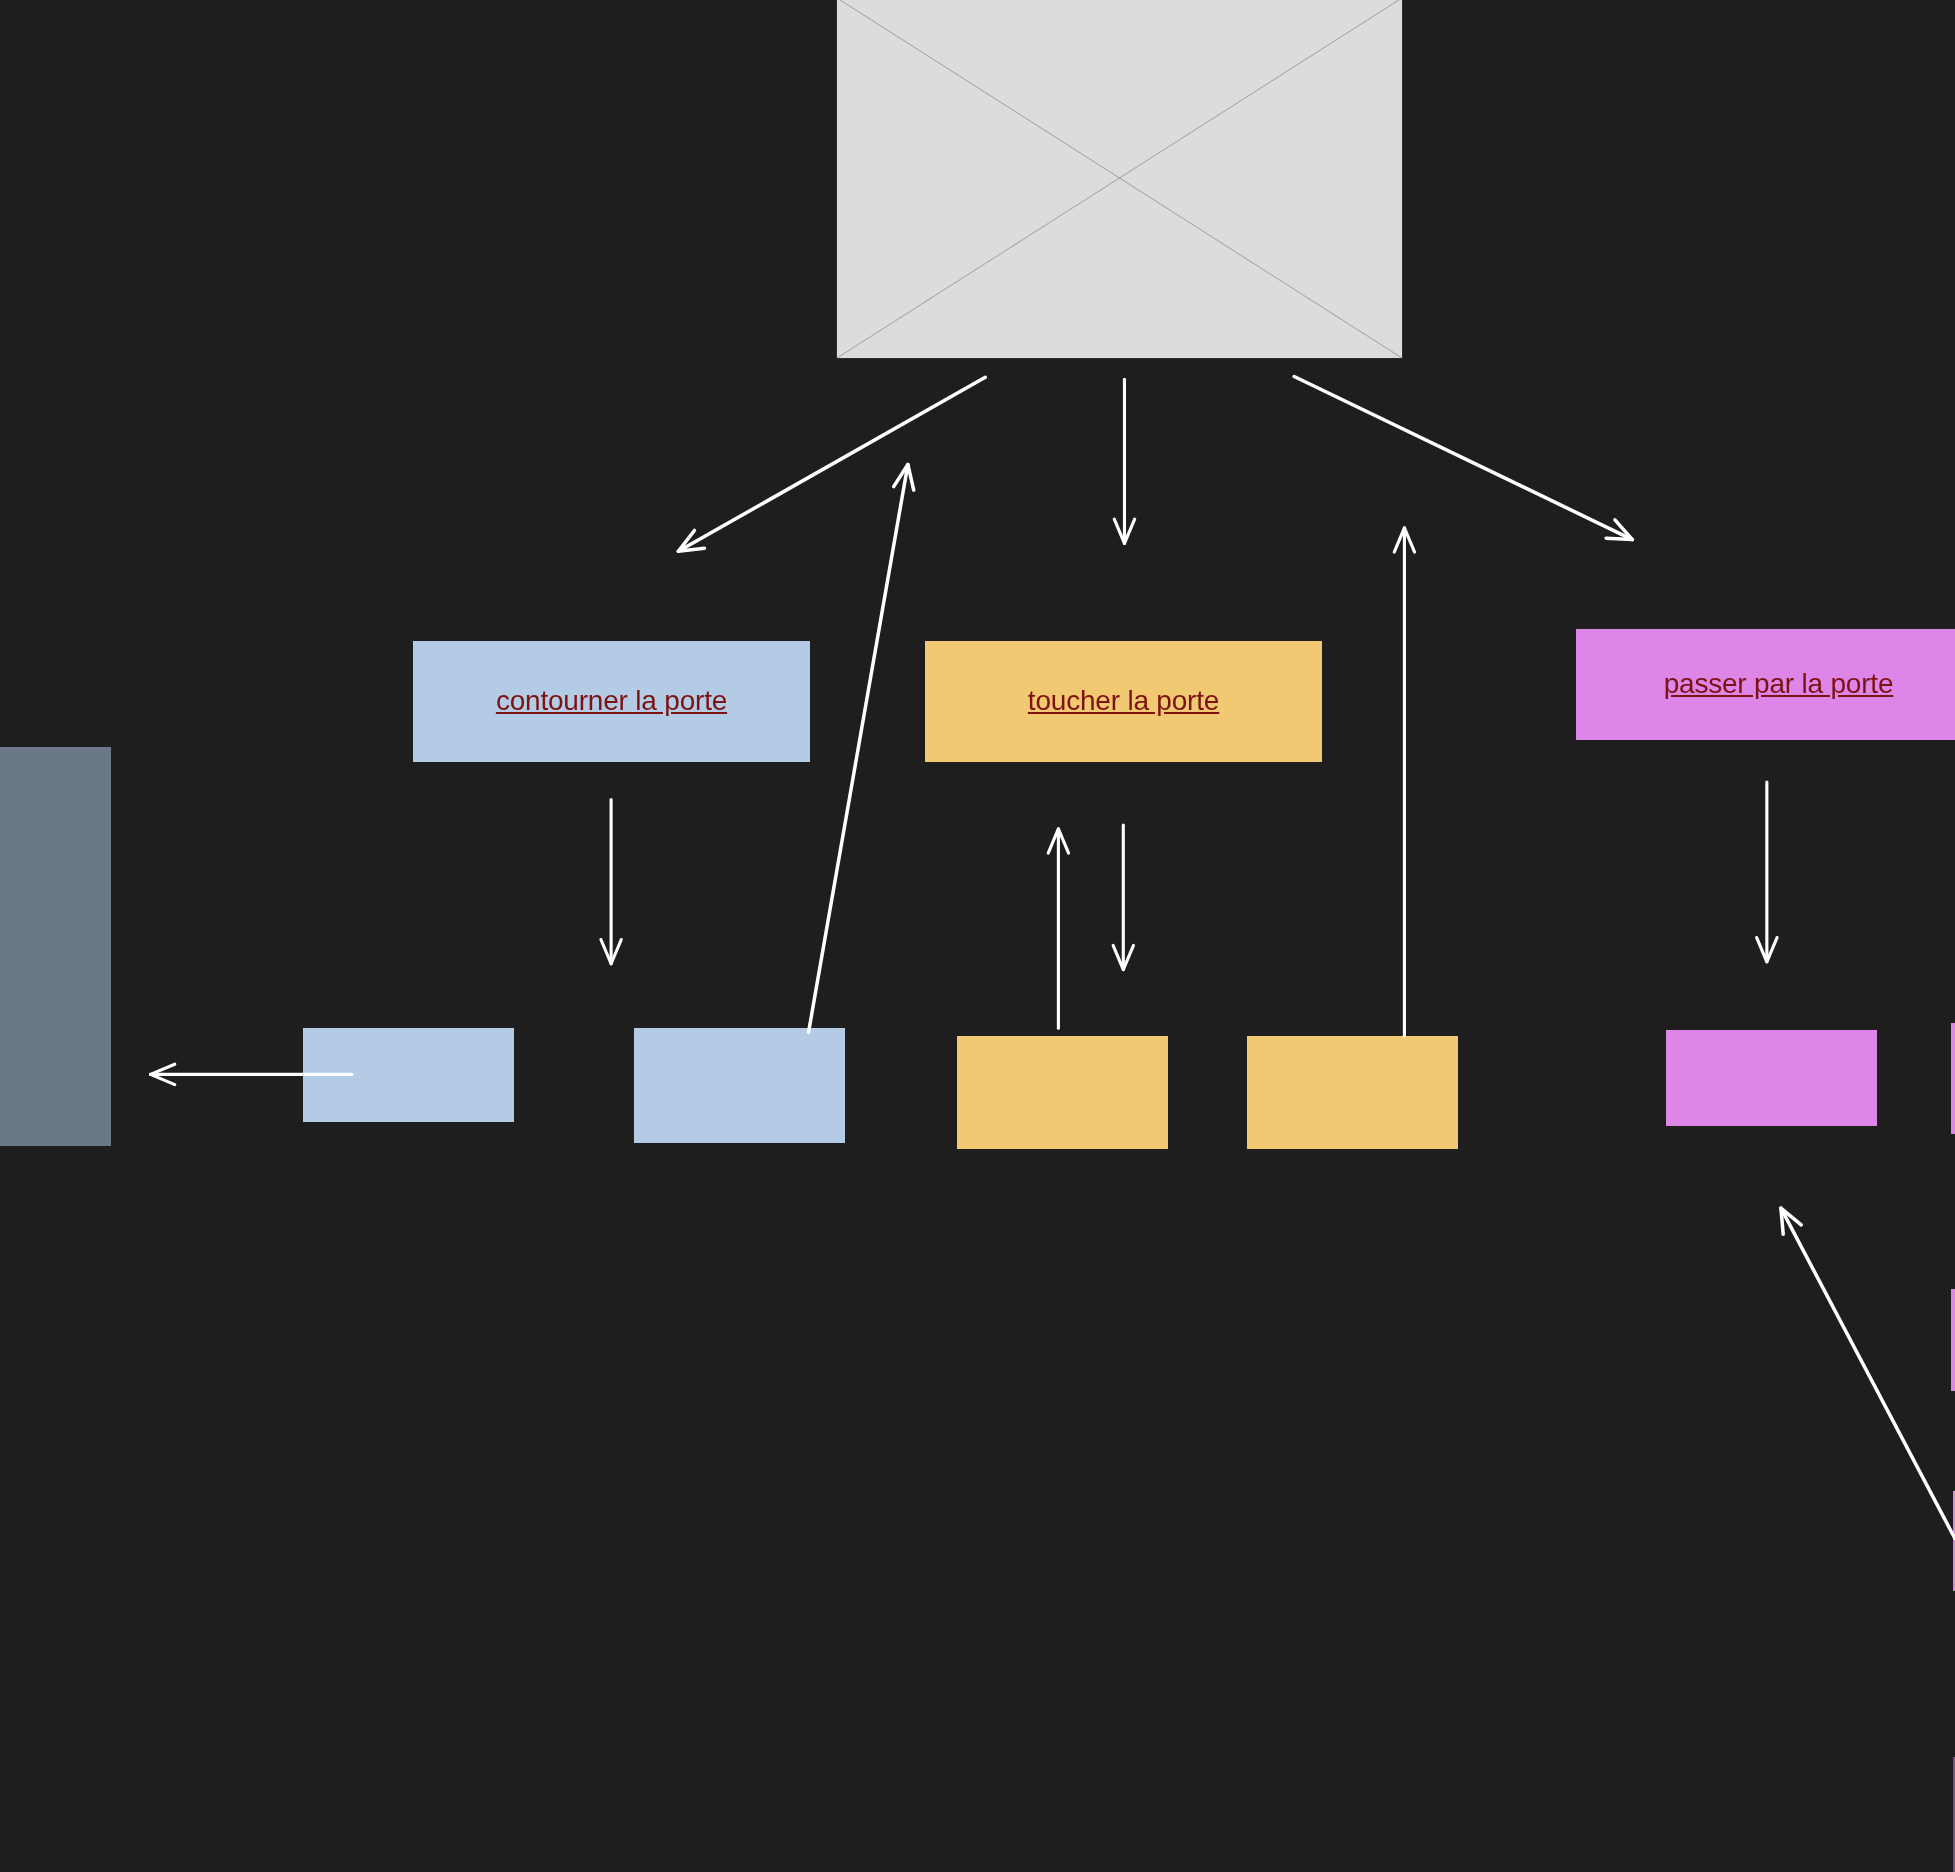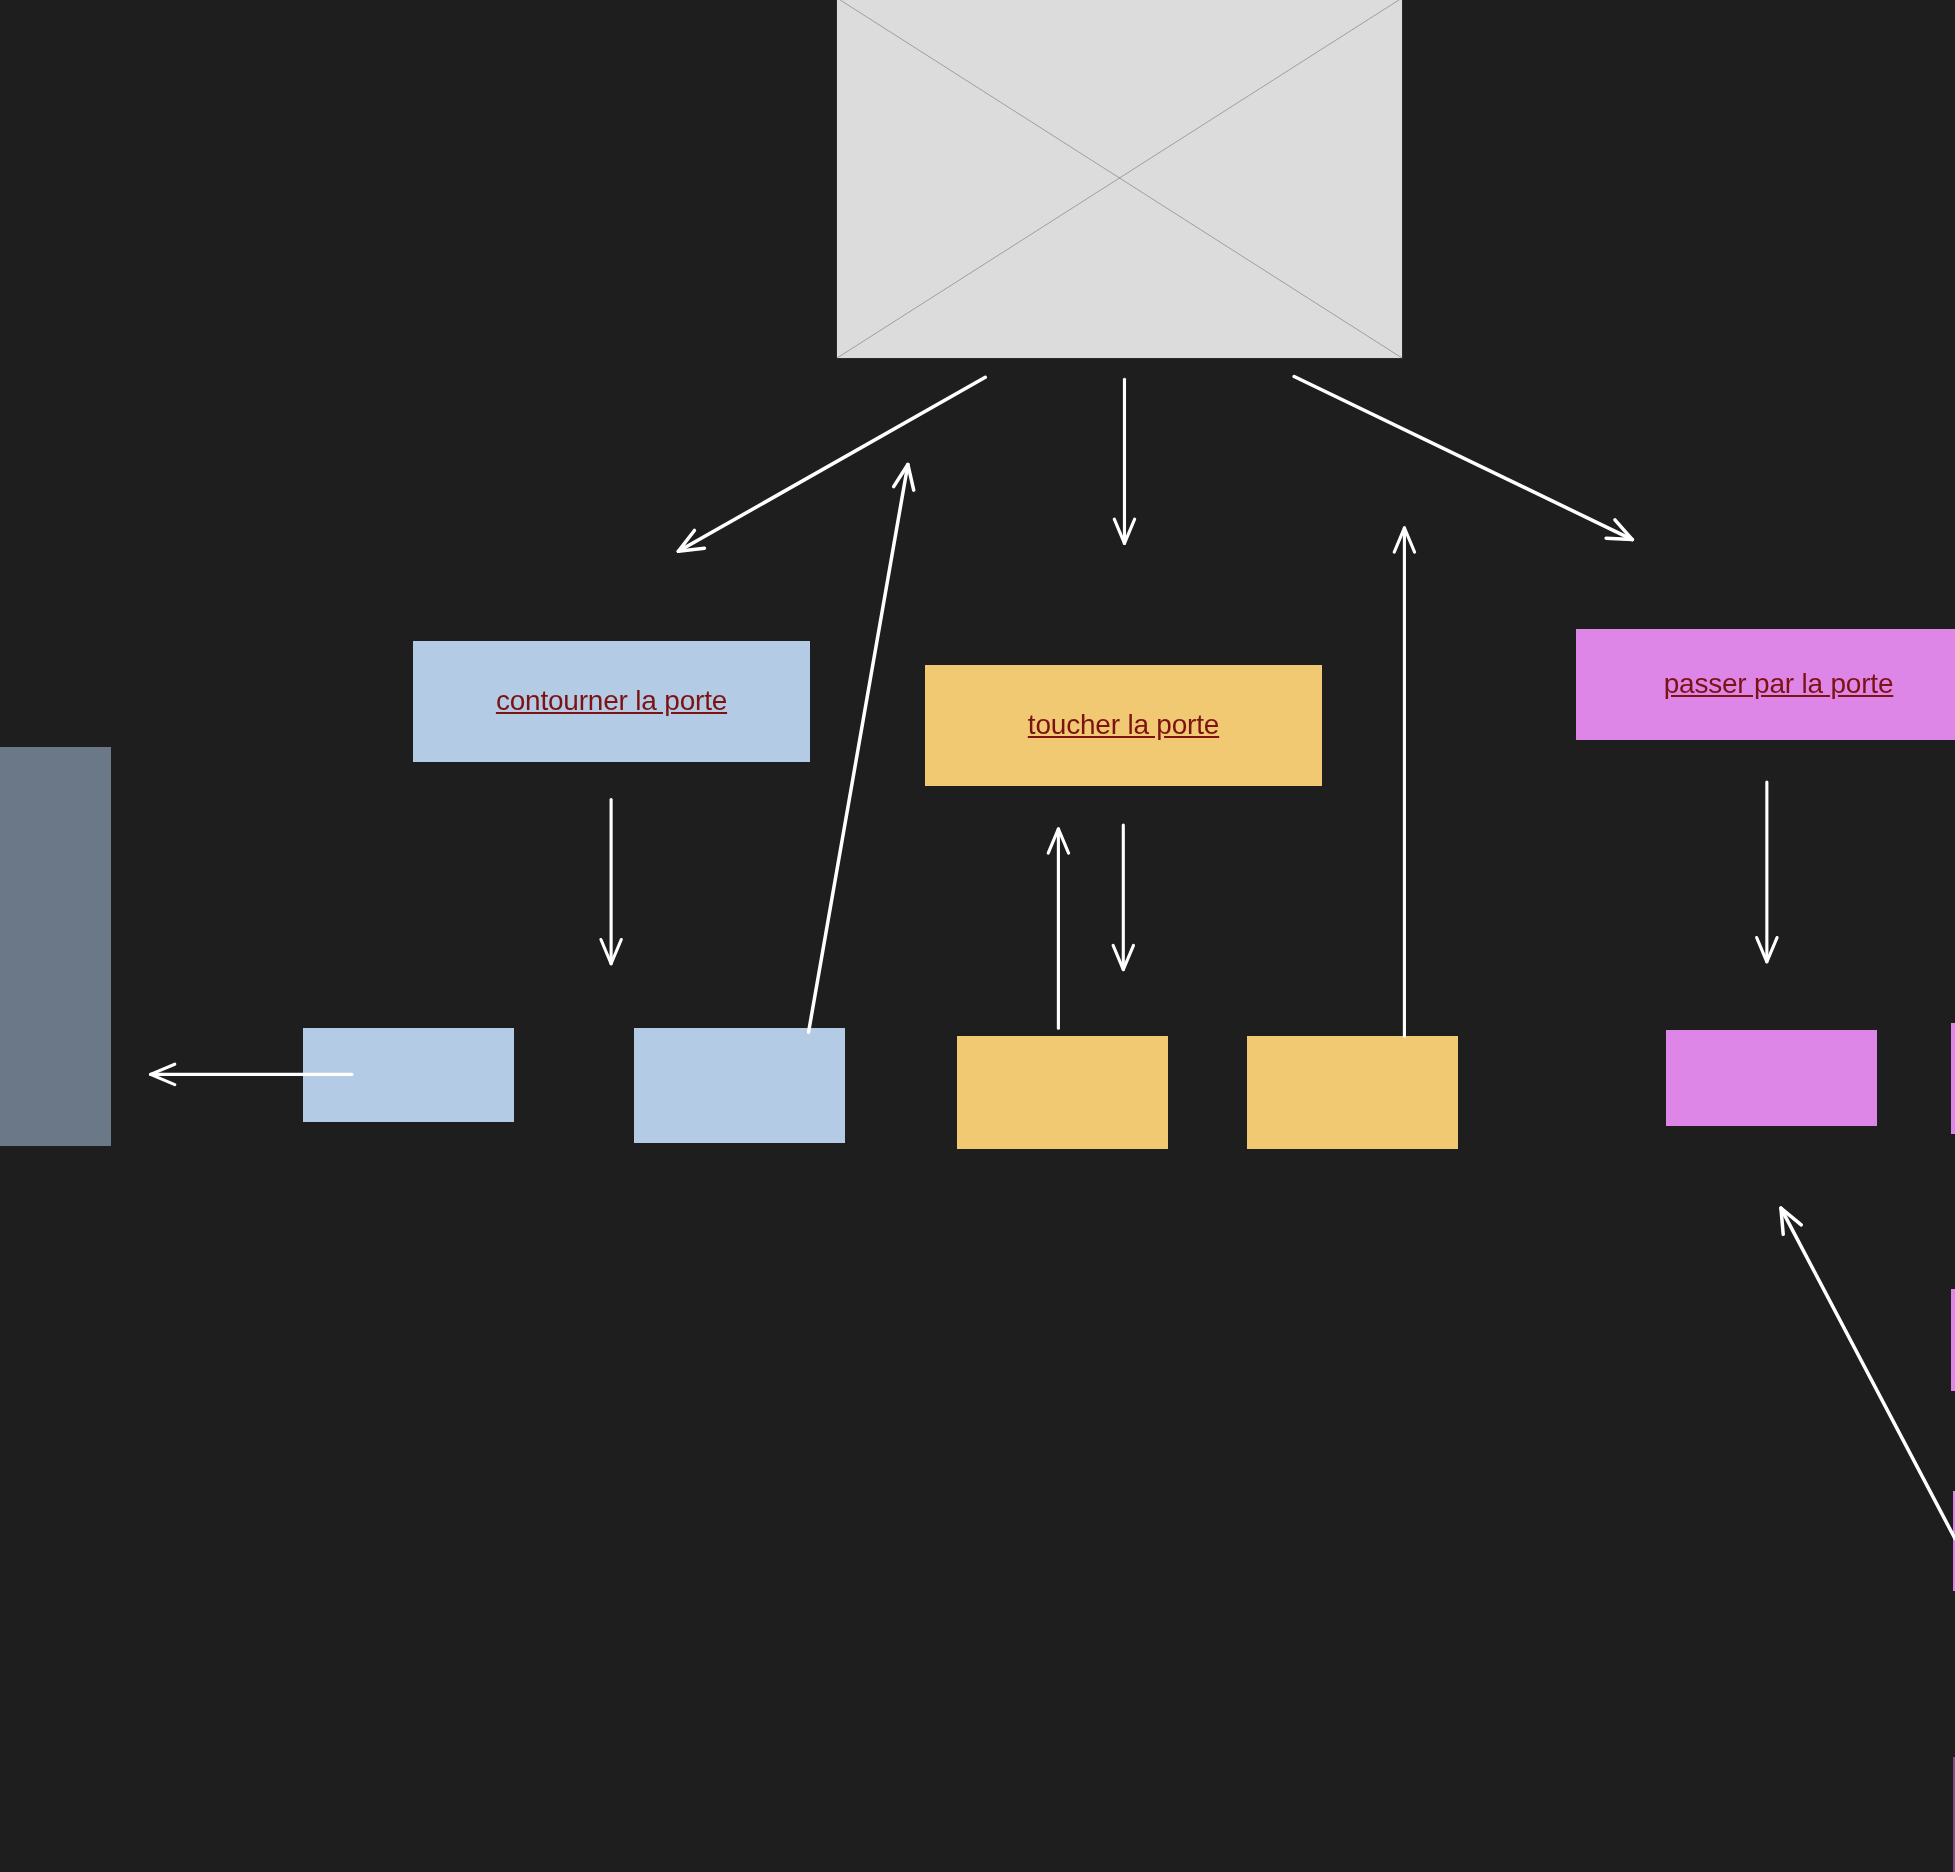--- a/index.html
+++ b/index.html
@@ -90,21 +90,21 @@
       <div class="node" style="left: 1951px; top: 1023px; width: 213px; height: 111px; background: rgb(221, 134, 232);"></div>
       <div class="node" style="left: 1951px; top: 1289px; width: 213px; height: 102px; background: rgb(221, 134, 232);"></div>
       <div class="node" style="left: 1953px; top: 1491px; width: 211px; height: 100px; background: rgb(221, 134, 232);"></div>
       <div class="node" style="left: 1953px; top: 1757px; width: 211px; height: 117px; background: rgb(127, 76, 132);"></div>
     </div>
 
   <div id="label-layer">
       <div class="label-box" style="left: 413px; top: 641px; width: 397px; height: 121px; background: rgb(179, 203, 228); color: rgb(125, 18, 18);">
         <span>contourner la porte</span>
       </div>
-      <div class="label-box" style="left: 925px; top: 641px; width: 397px; height: 121px; background: rgb(240, 201, 114); color: rgb(125, 18, 18); margin-top: 24px;">
+      <div class="label-box" style="left: 925px; top: 641px; width: 397px; height: 121px; background: rgb(240, 201, 114); color: rgb(125, 18, 18);">
         <span>toucher la porte</span>
       </div>
       <div class="label-box" style="left: 1576px; top: 629px; width: 405px; height: 111px; background: rgb(221, 134, 232); color: rgb(125, 18, 18);">
         <span>passer par la porte</span>
       </div>
     </div>
 
   <svg id="arrow-layer" viewBox="0 0 6366 4788" preserveAspectRatio="none">
       <g>
         <line x1="2520" y1="965" x2="1735" y2="1410" stroke="#ffffff" stroke-width="9" stroke-linecap="round"></line>

